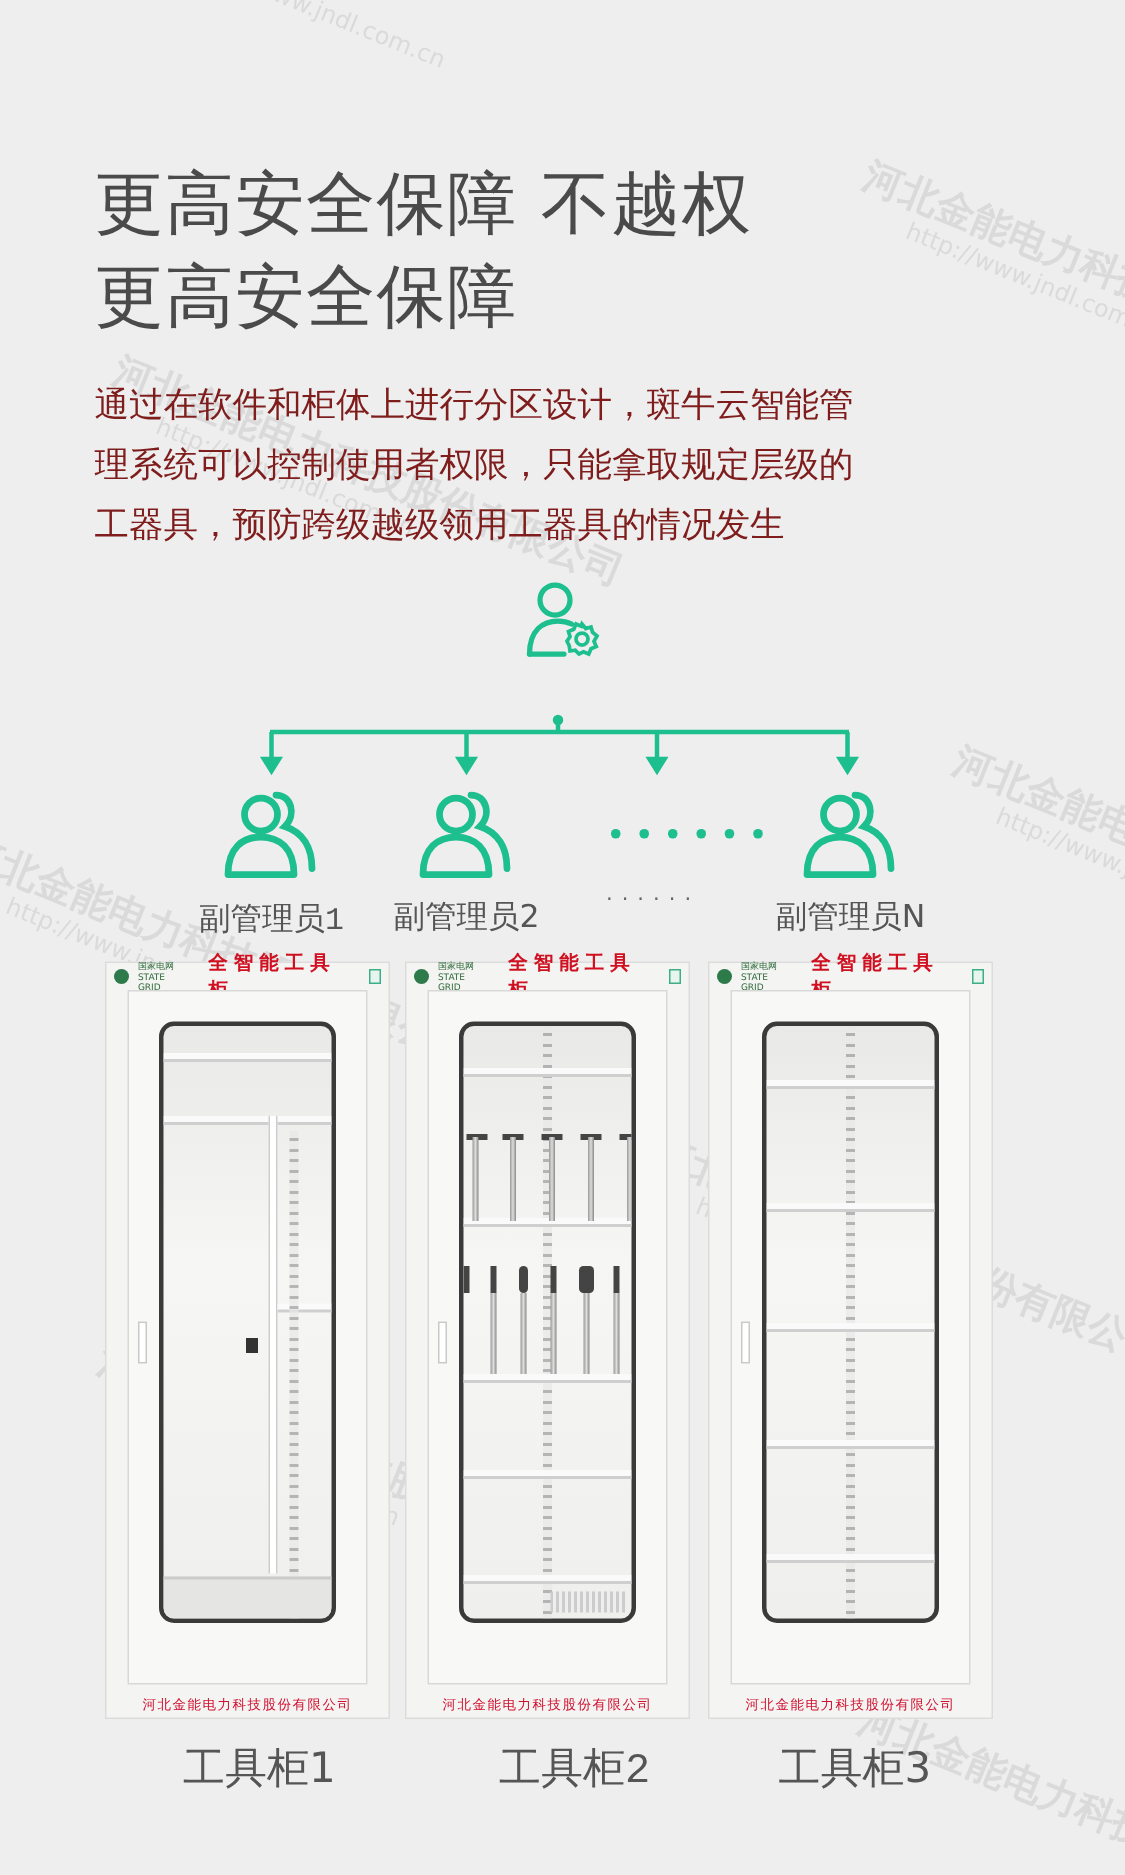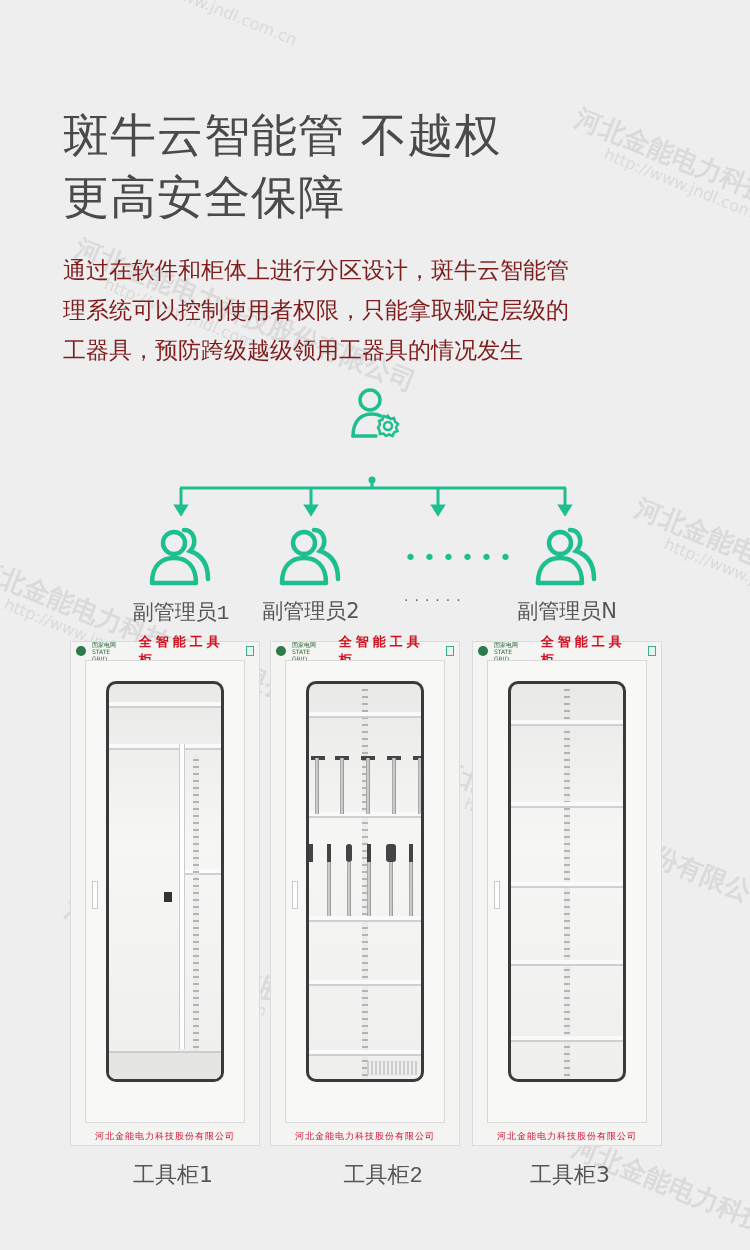--- a/index.html
+++ b/index.html
@@ -72,21 +72,21 @@
   .rail { position:absolute; top:0; bottom:0; width:6px; left:50%; margin-left:-3px;
     background:repeating-linear-gradient(180deg,#e8e8e8 0 5px,#9a9a9a 5px 7px); opacity:.7; }
   .handle { position:absolute; left:6px; top:220px; width:6px; height:28px; border:1px solid #c9c9c9; background:#fff; }
   .cab-foot {
     position:absolute; left:0; right:0; bottom:2px; text-align:center;
     font-size:9px; color:#d01030; letter-spacing:1px; font-family:"DejaVu Serif",serif;
   }
   .tool-bar { position:absolute; width:4px; background:linear-gradient(90deg,#999,#ddd,#888); }
   .tool-head { position:absolute; background:#444; }
   .cab-label {
-    position:absolute; top:1160px; width:190px; text-align:center; font-size:22px; color:#555;
+    position:absolute; top:1160px; width:190px; text-align:center; font-size:28px; color:#555;
   }
   .partition { position:absolute; top:60px; bottom:30px; left:70px; width:6px; background:#fff; border-left:1px solid #ccc; border-right:1px solid #ccc; }
 </style>
 </head>
 <body>
 
 <div class="watermark" style="left:80px;top:-10px;">
   <span class="url">http://www.jndl.com.cn</span>
 </div>
 <div class="watermark" style="left:560px;top:170px;">
@@ -105,21 +105,21 @@
   <span>河北金能电力科技股份有限公司</span><span class="url">http://www.jndl.com.cn</span>
 </div>
 <div class="watermark" style="left:50px;top:960px;">
   <span>河北金能电力科技股份有限公司</span><span class="url">http://www.jndl.com.cn</span>
 </div>
 <div class="watermark" style="left:560px;top:1200px;">
   <span>河北金能电力科技股份有限公司</span>
 </div>
 
 <h1 class="headline">
-  <div>斑牛云智能管 不越权</div>
+  <div>更高安全保障 不越权</div>
   <div>更高安全保障</div>
 </h1>
 
 <div class="desc">
   <div>通过在软件和柜体上进行分区设计，斑牛云智能管</div>
   <div>理系统可以控制使用者权限，只能拿取规定层级的</div>
   <div>工器具，预防跨级越级领用工器具的情况发生</div>
 </div>
 
 <div class="main-admin">

